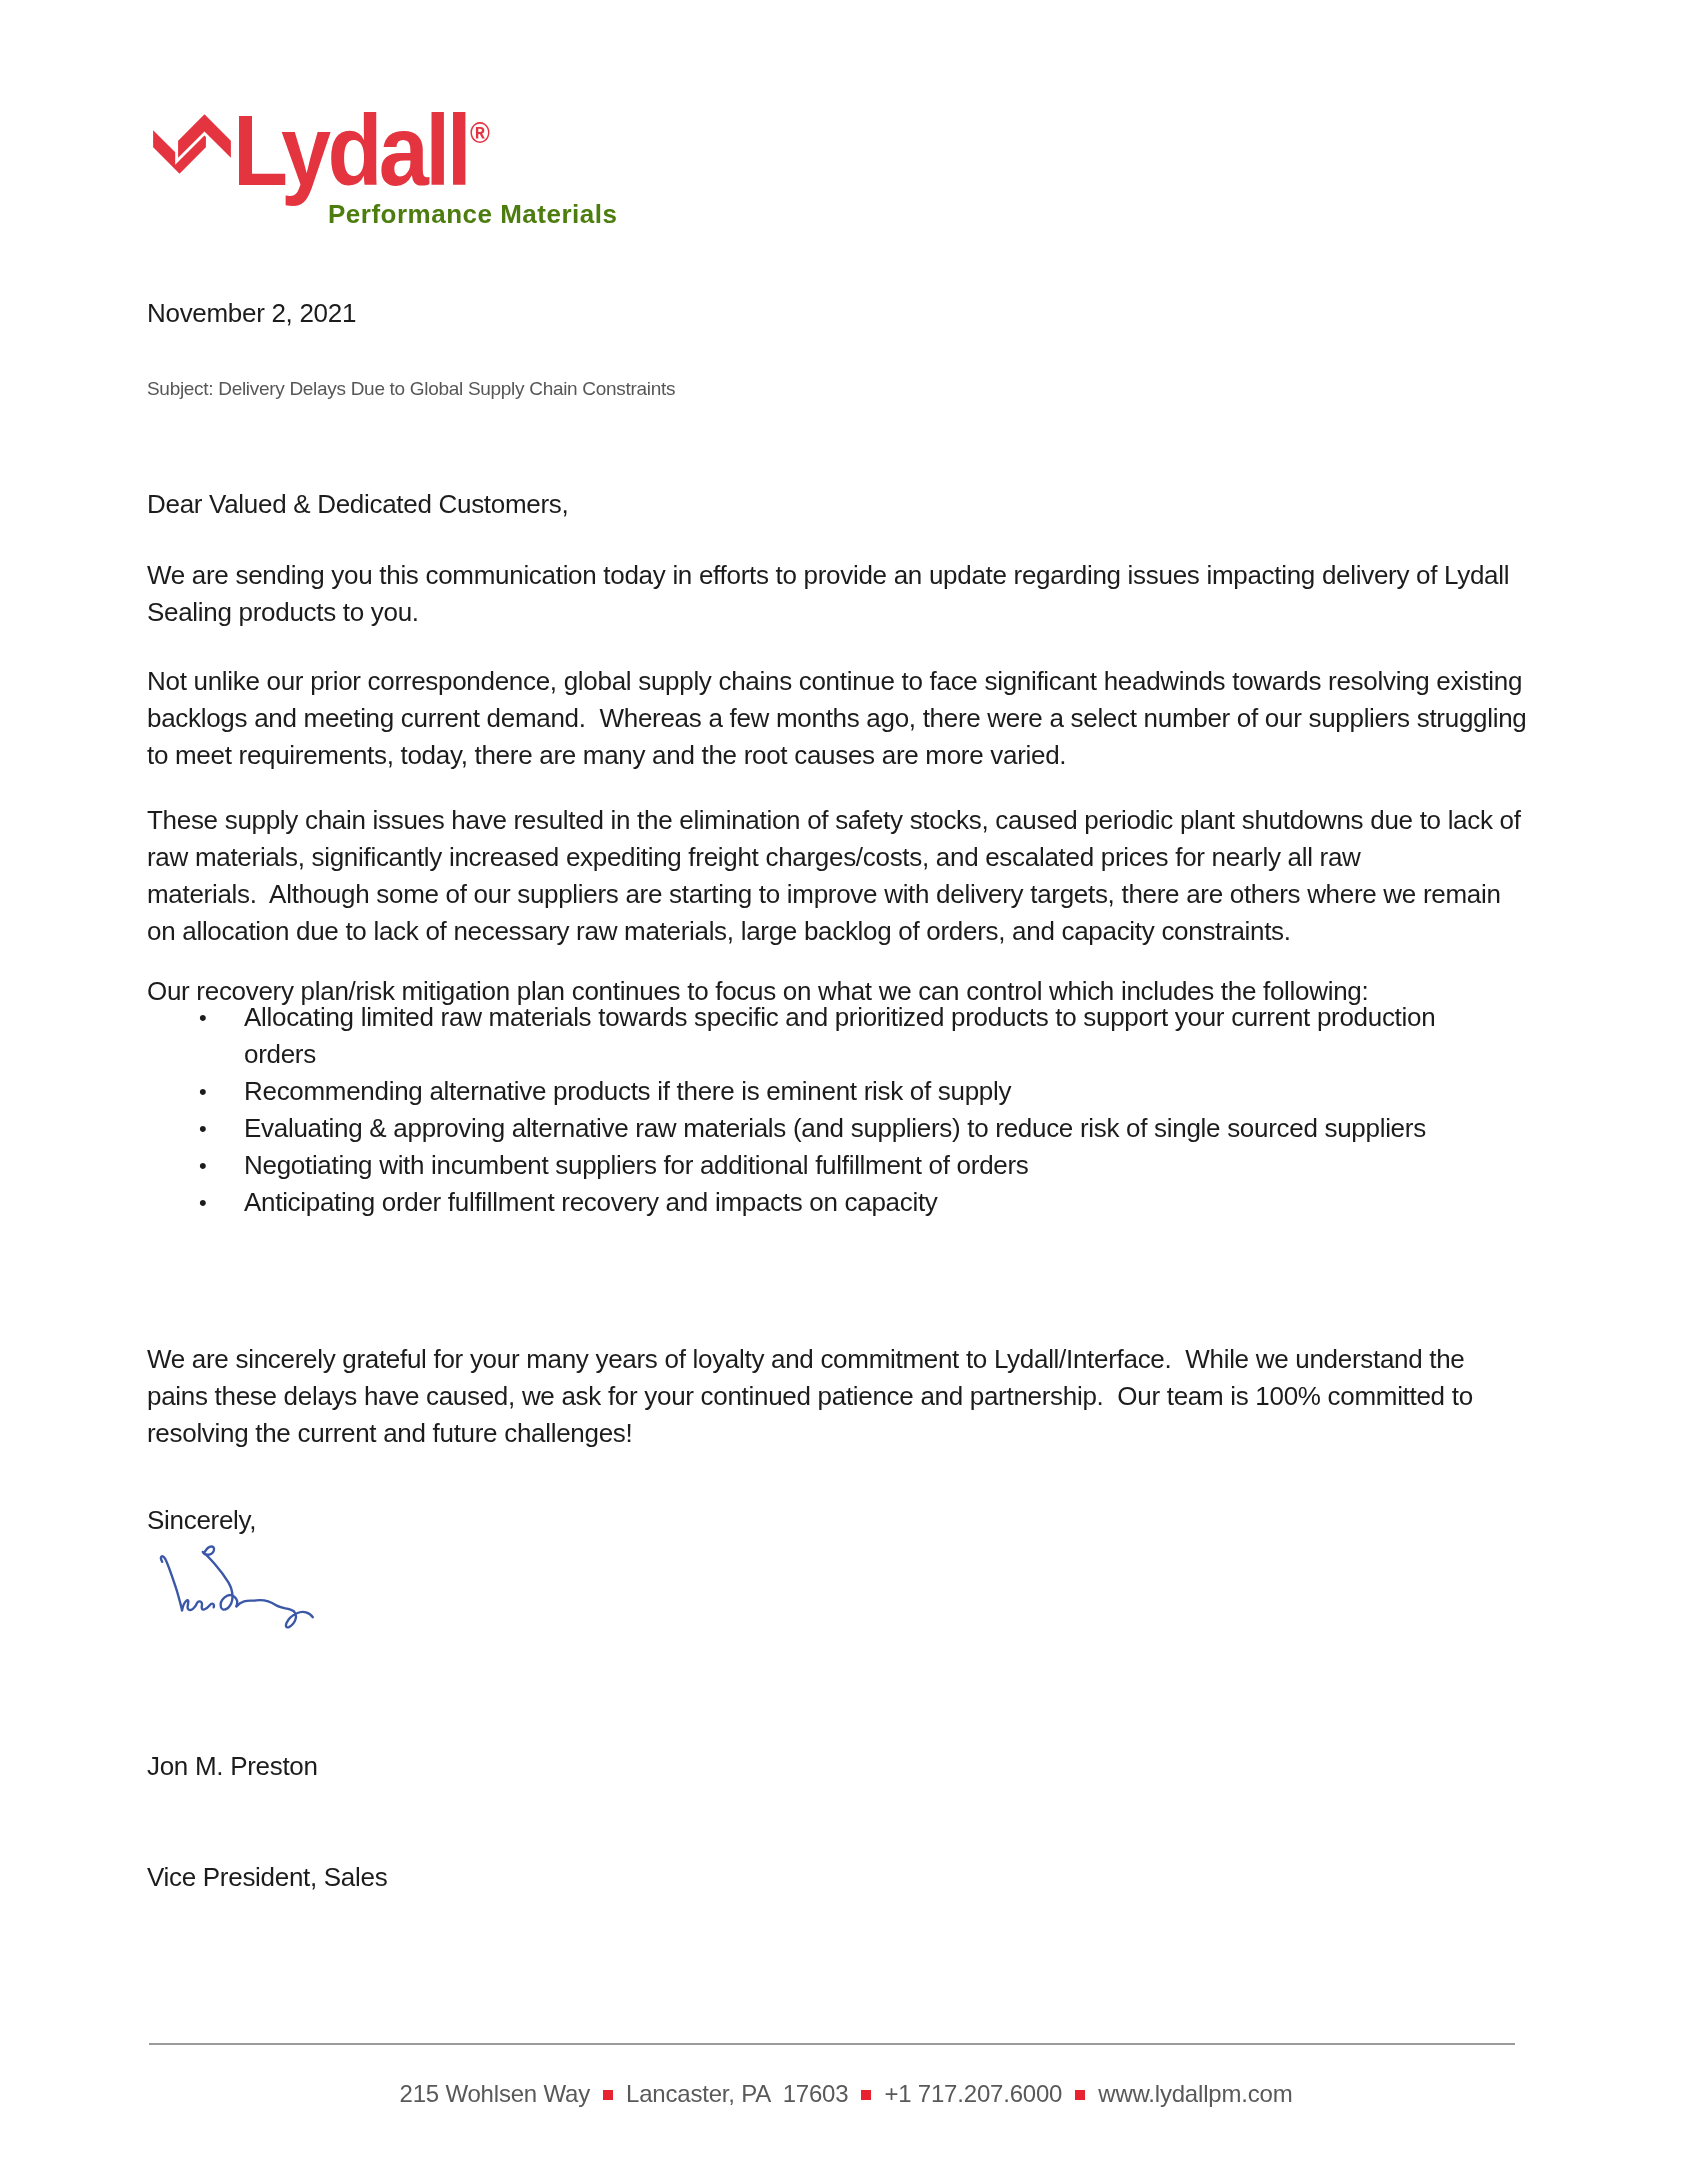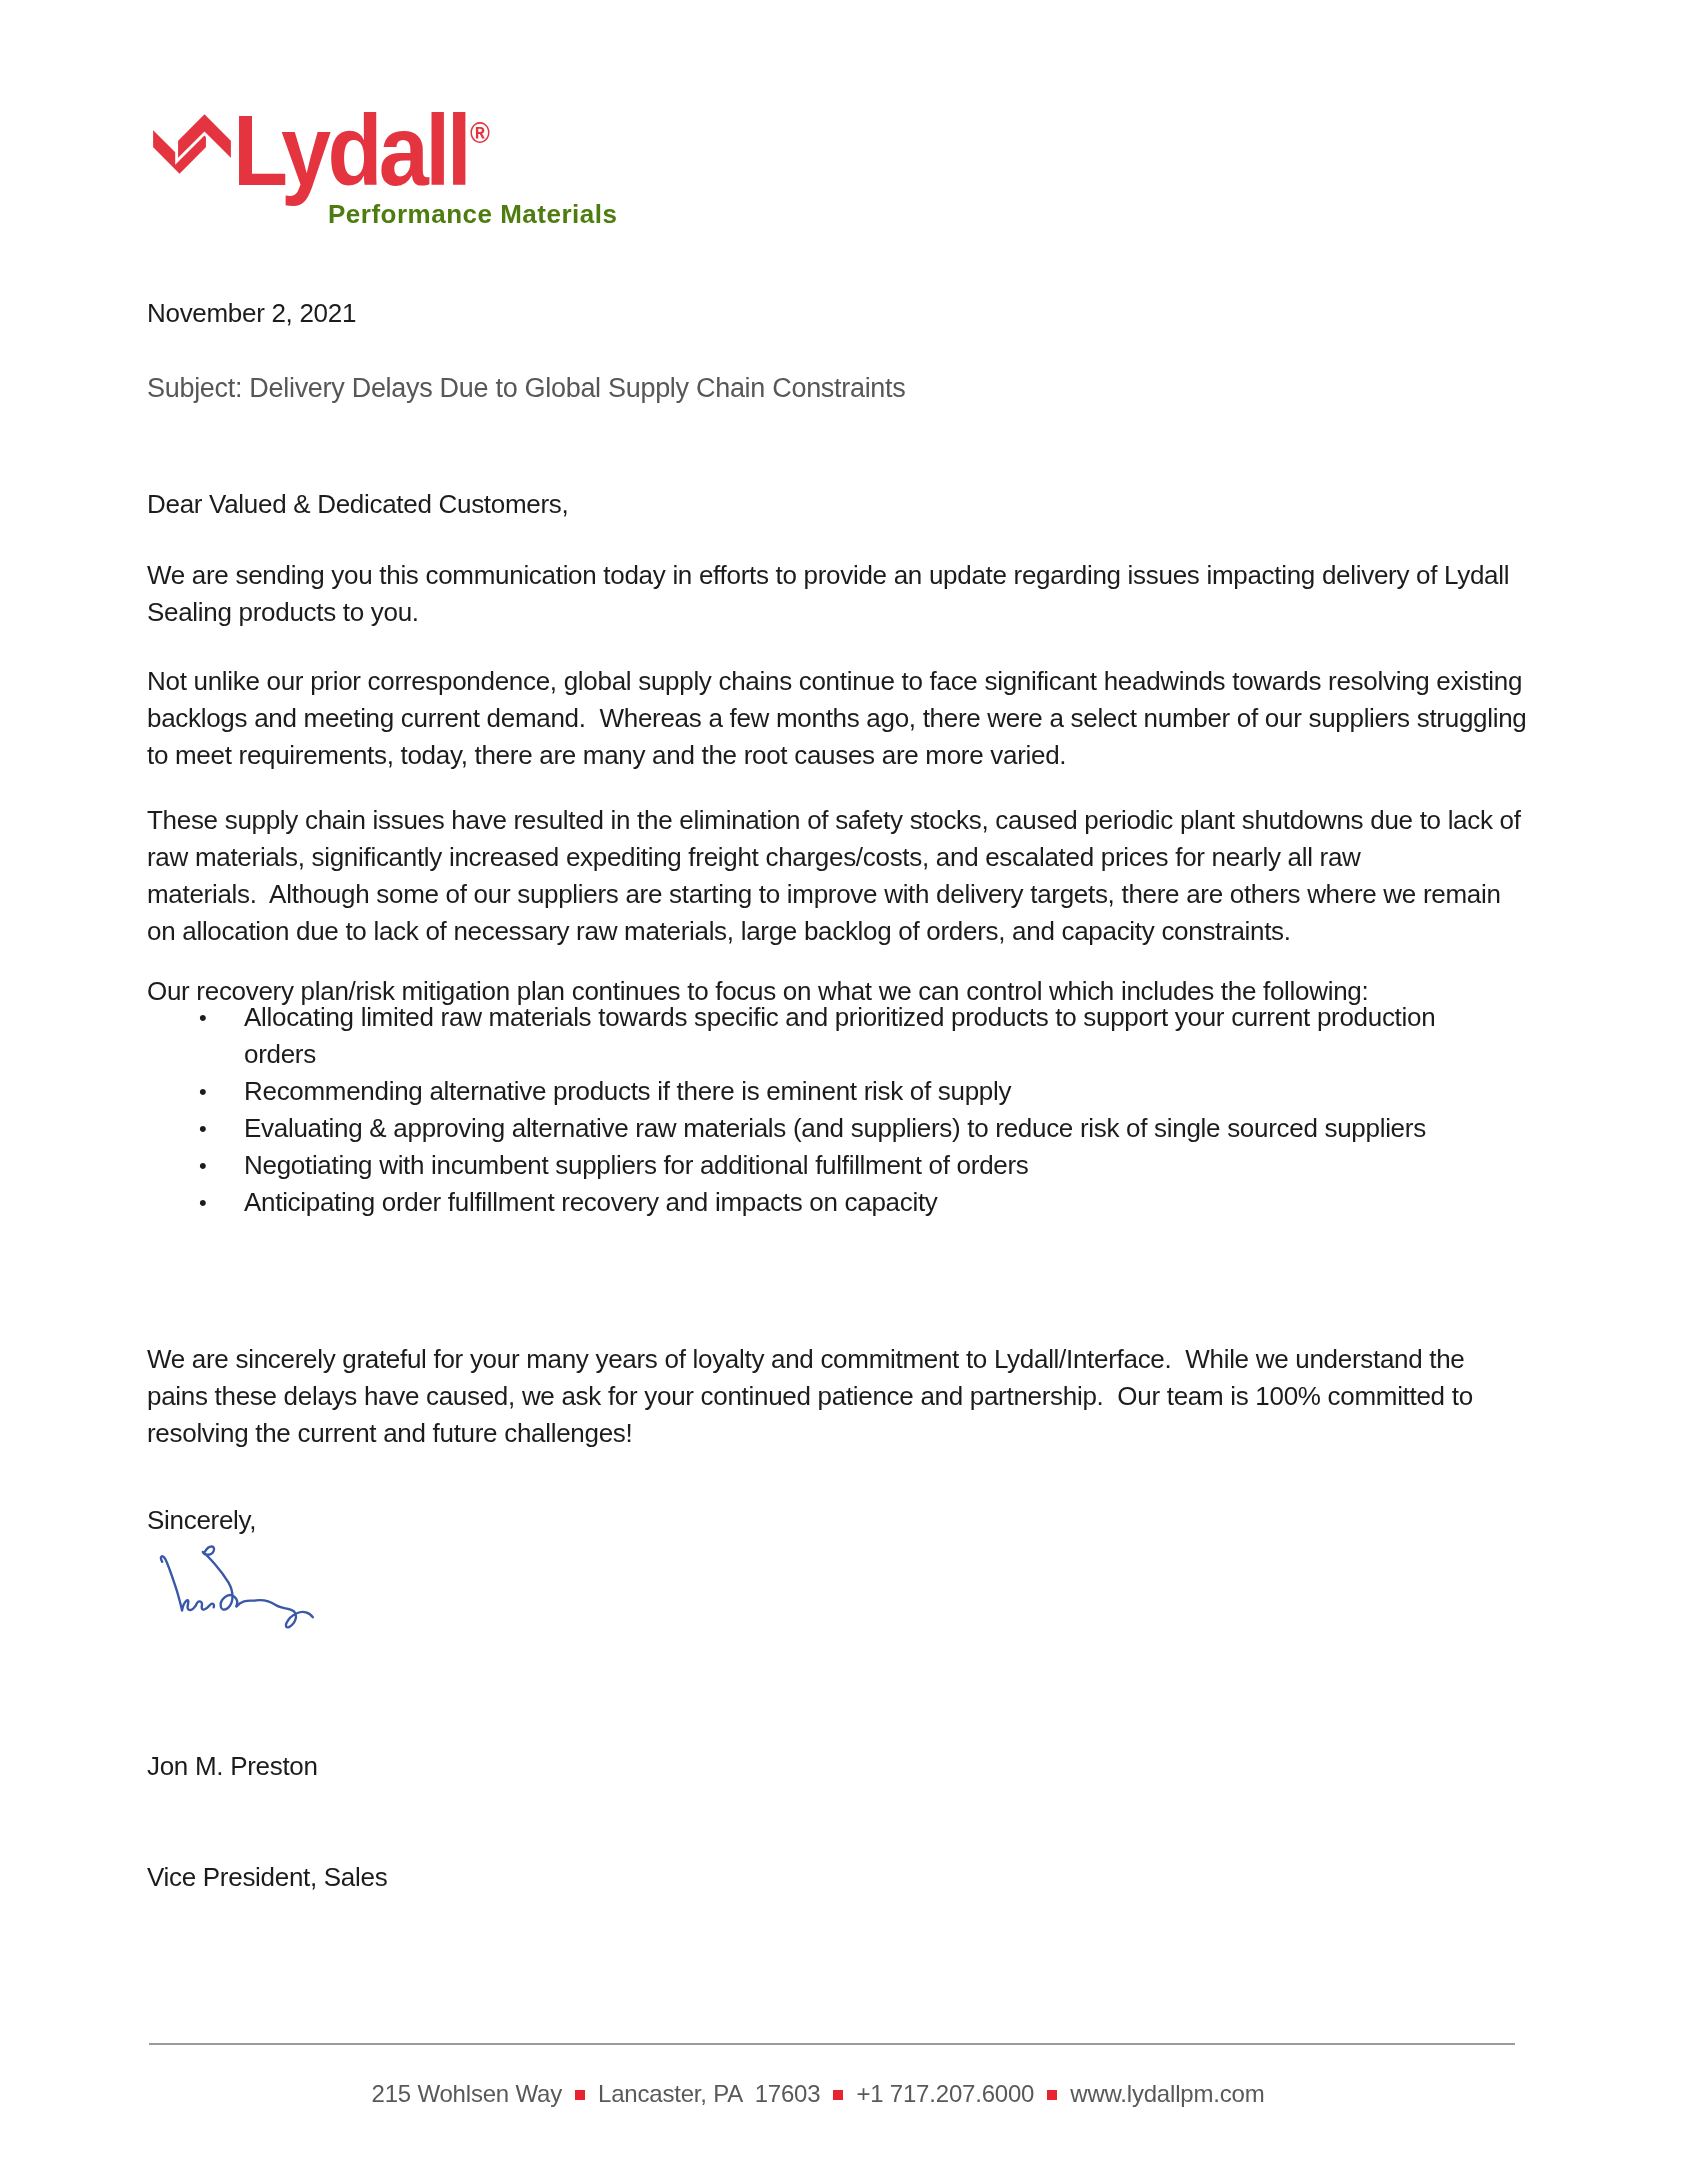--- a/index.html
+++ b/index.html
@@ -32,21 +32,21 @@
     font-size:26px; font-weight:bold; color:#4d7c0f;
     letter-spacing:0.5px; white-space:nowrap;
   }
   
   .txt{
     left:147px;
     font-size:26px; line-height:37px; letter-spacing:-0.3px;
     white-space:pre-wrap; color:#1c1c1c;
   }
   .date{top:295px;}
-  .subject{top:370px; color:#575757; font-size:27px;}
+  .subject{top:370px; color:#575757; font-size:19px;}
   .salutation{top:486px;}
   .p1{top:557px;}
   .p2{top:663px;}
   .p3{top:802px;}
   .intro{top:973px;}
   .bullets{left:147px; top:999px;}
   .bullet-row{display:flex; align-items:flex-start;}
   .bullet-marker{
     width:97px; box-sizing:border-box; padding-left:52px;
     font-size:22px; line-height:37px; flex:none; color:#1c1c1c;
@@ -67,21 +67,21 @@
     display:inline-block; transform:scaleX(0.78); transform-origin:right bottom;
     font-size:52px; font-weight:bold; letter-spacing:-2px;
   }
   .iface-black{color:#161412;}
   .iface-red{color:#d8232a;}
   .footer-line{
     left:149px; top:2043px; width:1366px; height:2px;
     background:#9b9b9b;
   }
   .footer-address{
-    left:135px; top:2080px; width:1366px;
+    left:163px; top:2080px; width:1366px;
     display:flex; justify-content:center; align-items:center; gap:13px;
     font-size:24px; color:#595959; letter-spacing:-0.2px;
   }
   .footer-address .part{white-space:pre-wrap;}
   .sq{width:10px; height:10px; background:#e8232f; flex:none; margin-top:2px;}
 </style>
 </head>
 <body>
 
 <div class="page">

